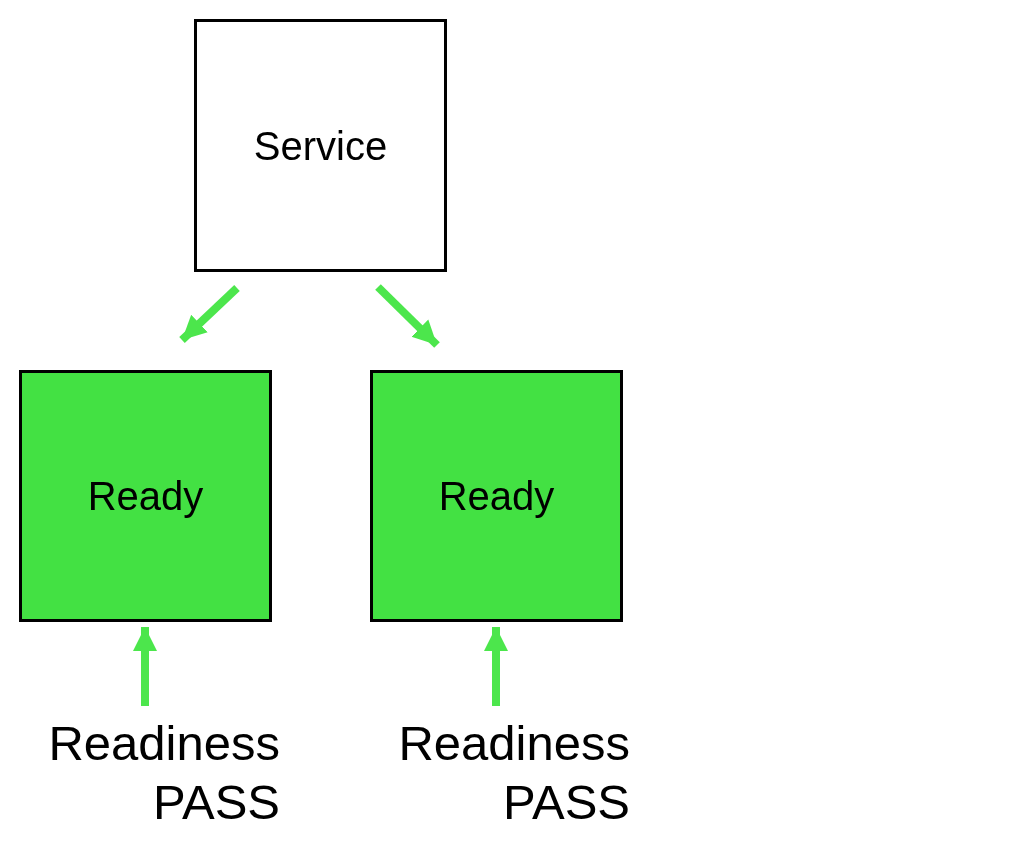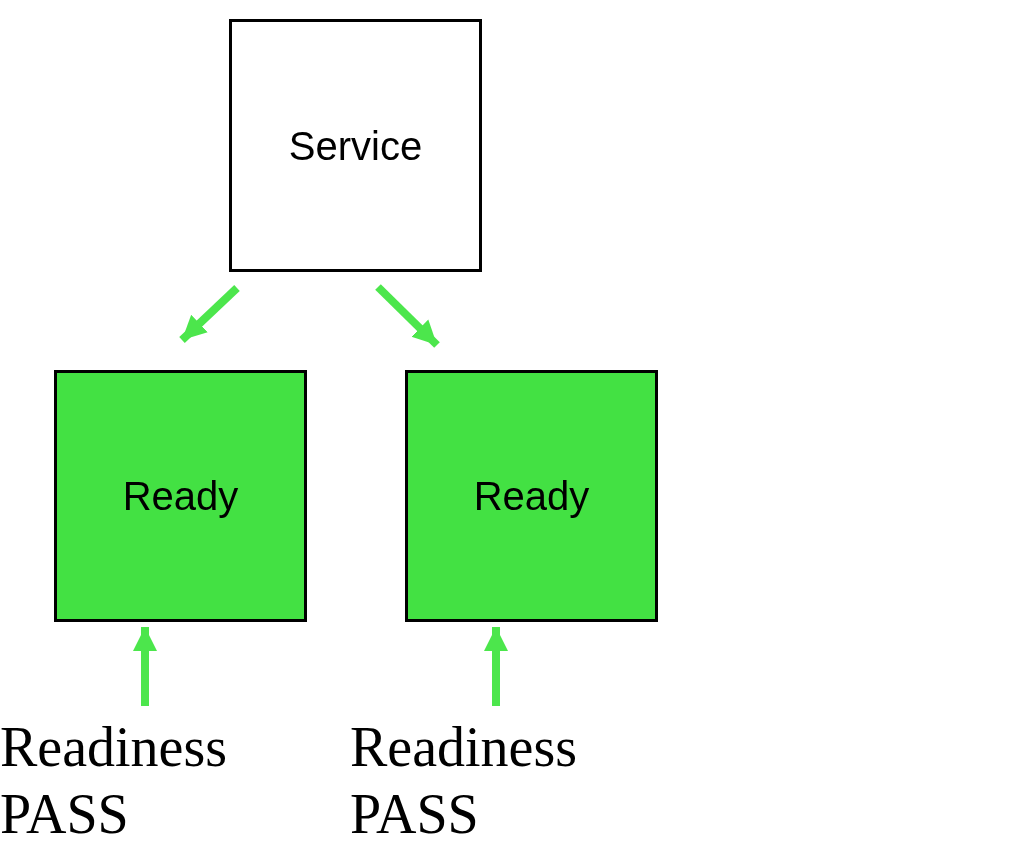--- a/index.html
+++ b/index.html
@@ -25,21 +25,20 @@
   .node {
     position: absolute;
     border: 3px solid var(--border);
     display: flex;
     align-items: center;
     justify-content: center;
     color: var(--text);
     font-size: 40px;
     line-height: 1.2;
     text-align: left;
-    margin-left: 35px;
   }
   .node-service {
     left: 194px; top: 19px;
     width: 253px; height: 253px;
     background: var(--service-fill);
   }
   .node-ready-left {
     left: 19px; top: 370px;
     width: 253px; height: 252px;
     background: var(--ready-fill);
@@ -61,25 +60,24 @@
     fill: none;
   }
   .edge-head {
     fill: var(--arrow);
   }
   .annotation {
     position: absolute;
     width: 280px;
     top: 714px;
     color: var(--text);
-    font-size: 56px;
+    font-size: 49px;
     line-height: 1.2;
-    text-align: left;
+    text-align: right;
     white-space: nowrap;
-    font-family: Liberation Serif, serif;
   }
   .annotation-left { left: 0px; }
   .annotation-right { left: 350px; }
 </style>
 </head>
 <body>
 
 <div class="canvas">
 
   <div class="node node-service">

